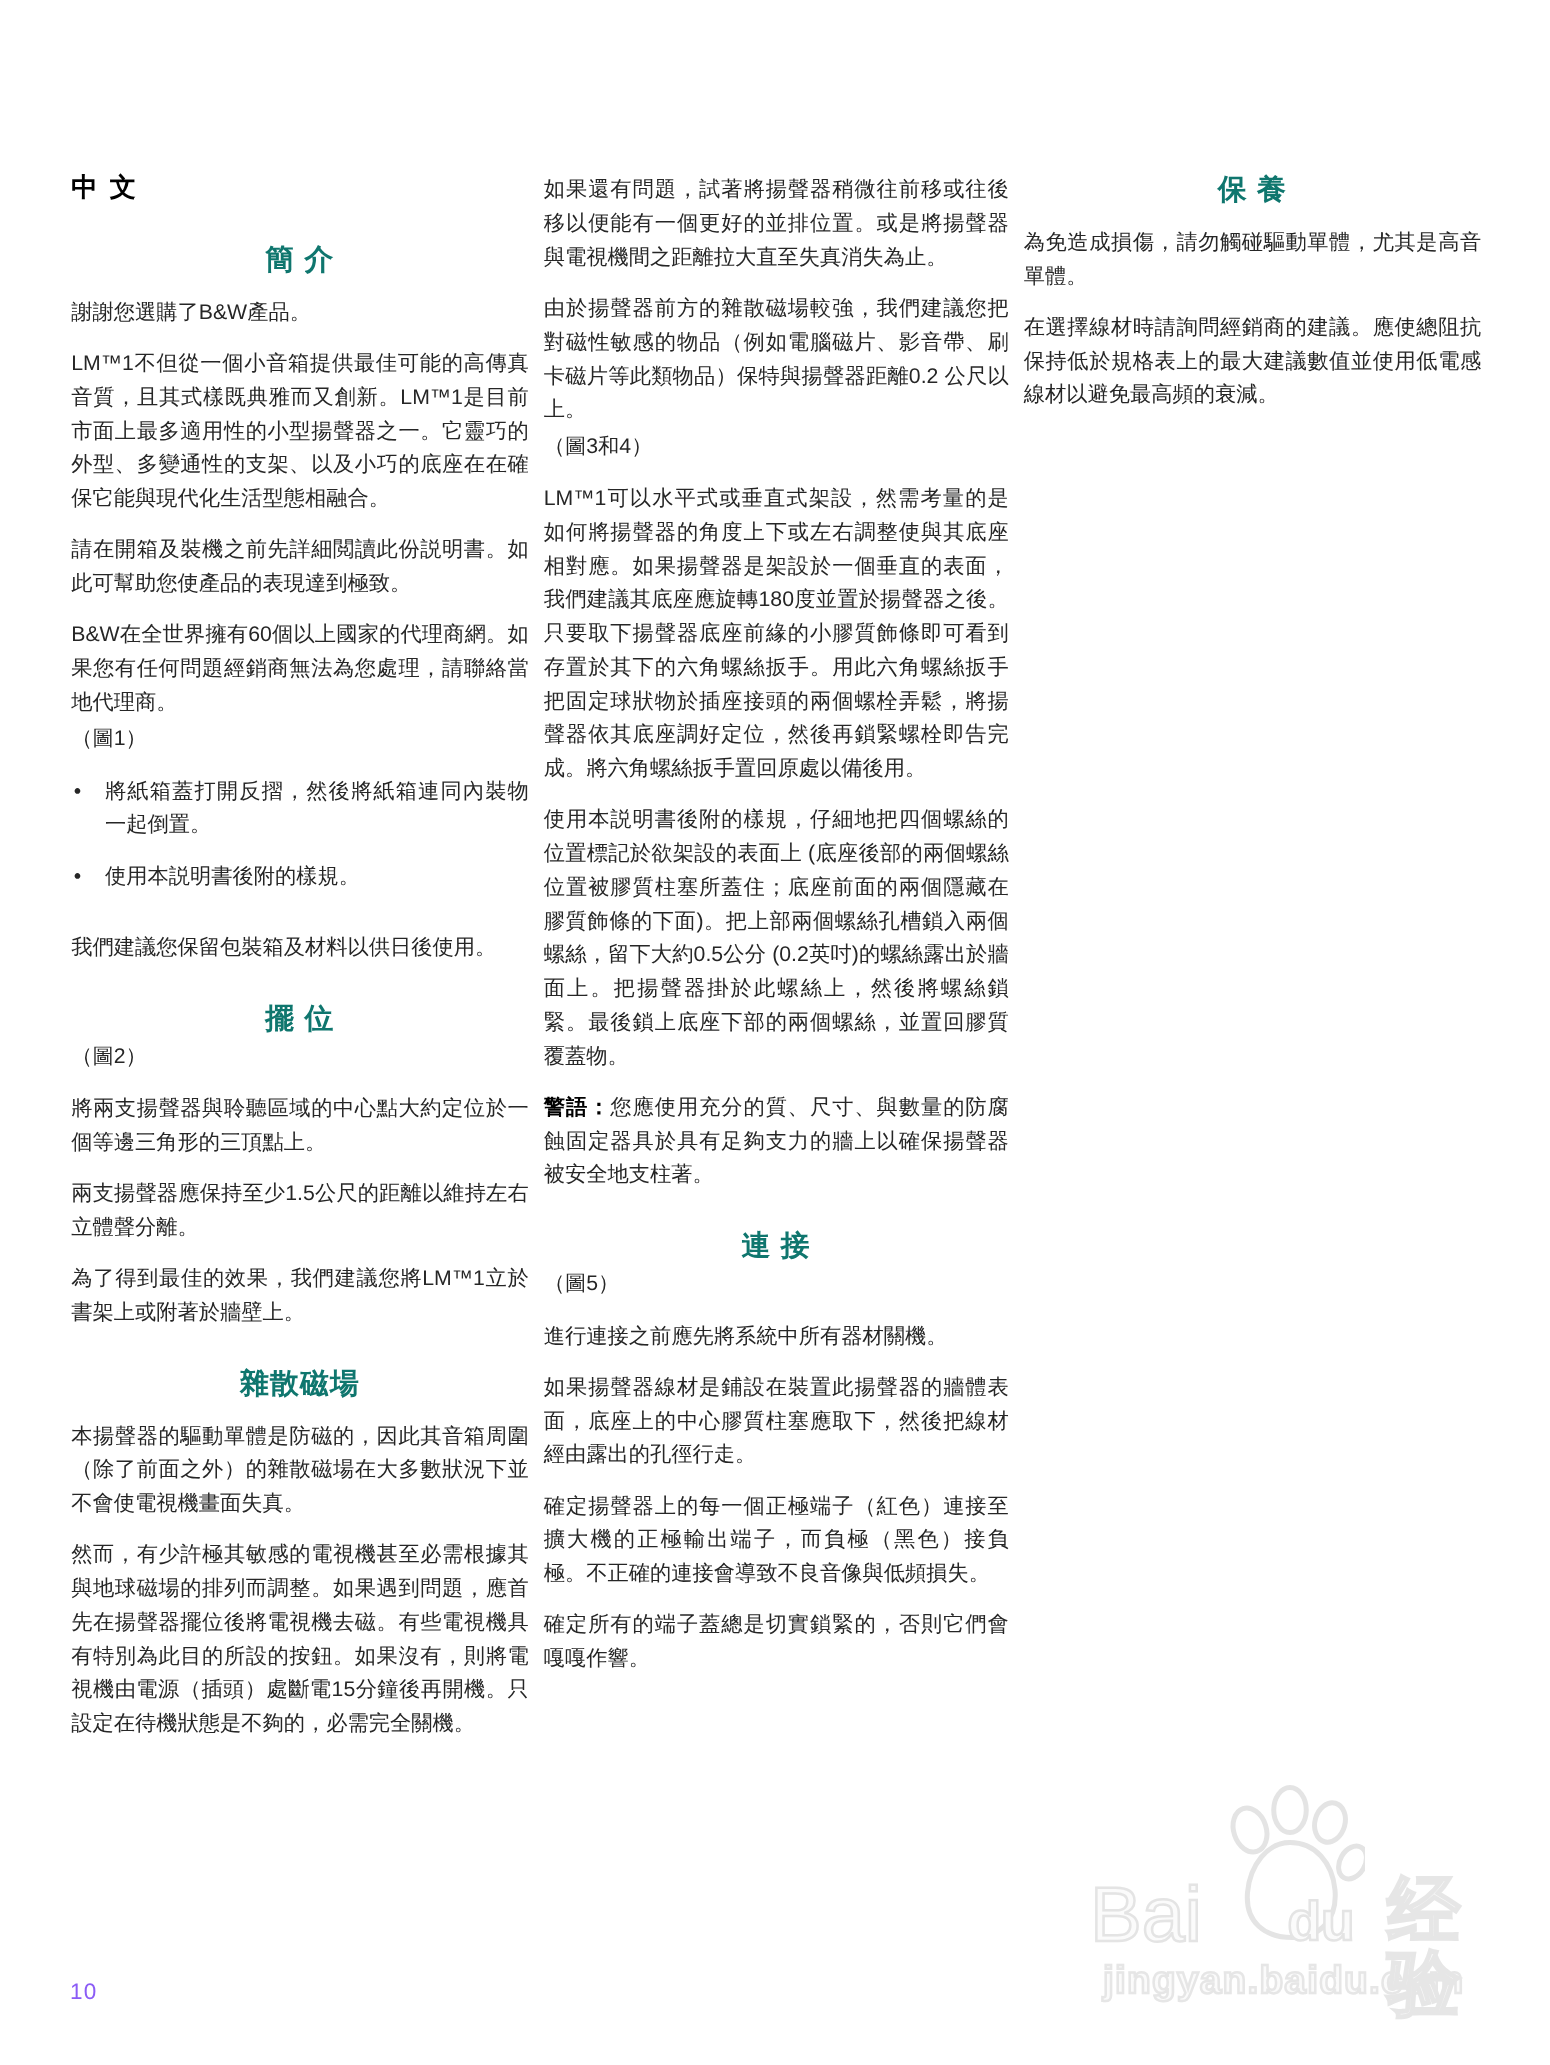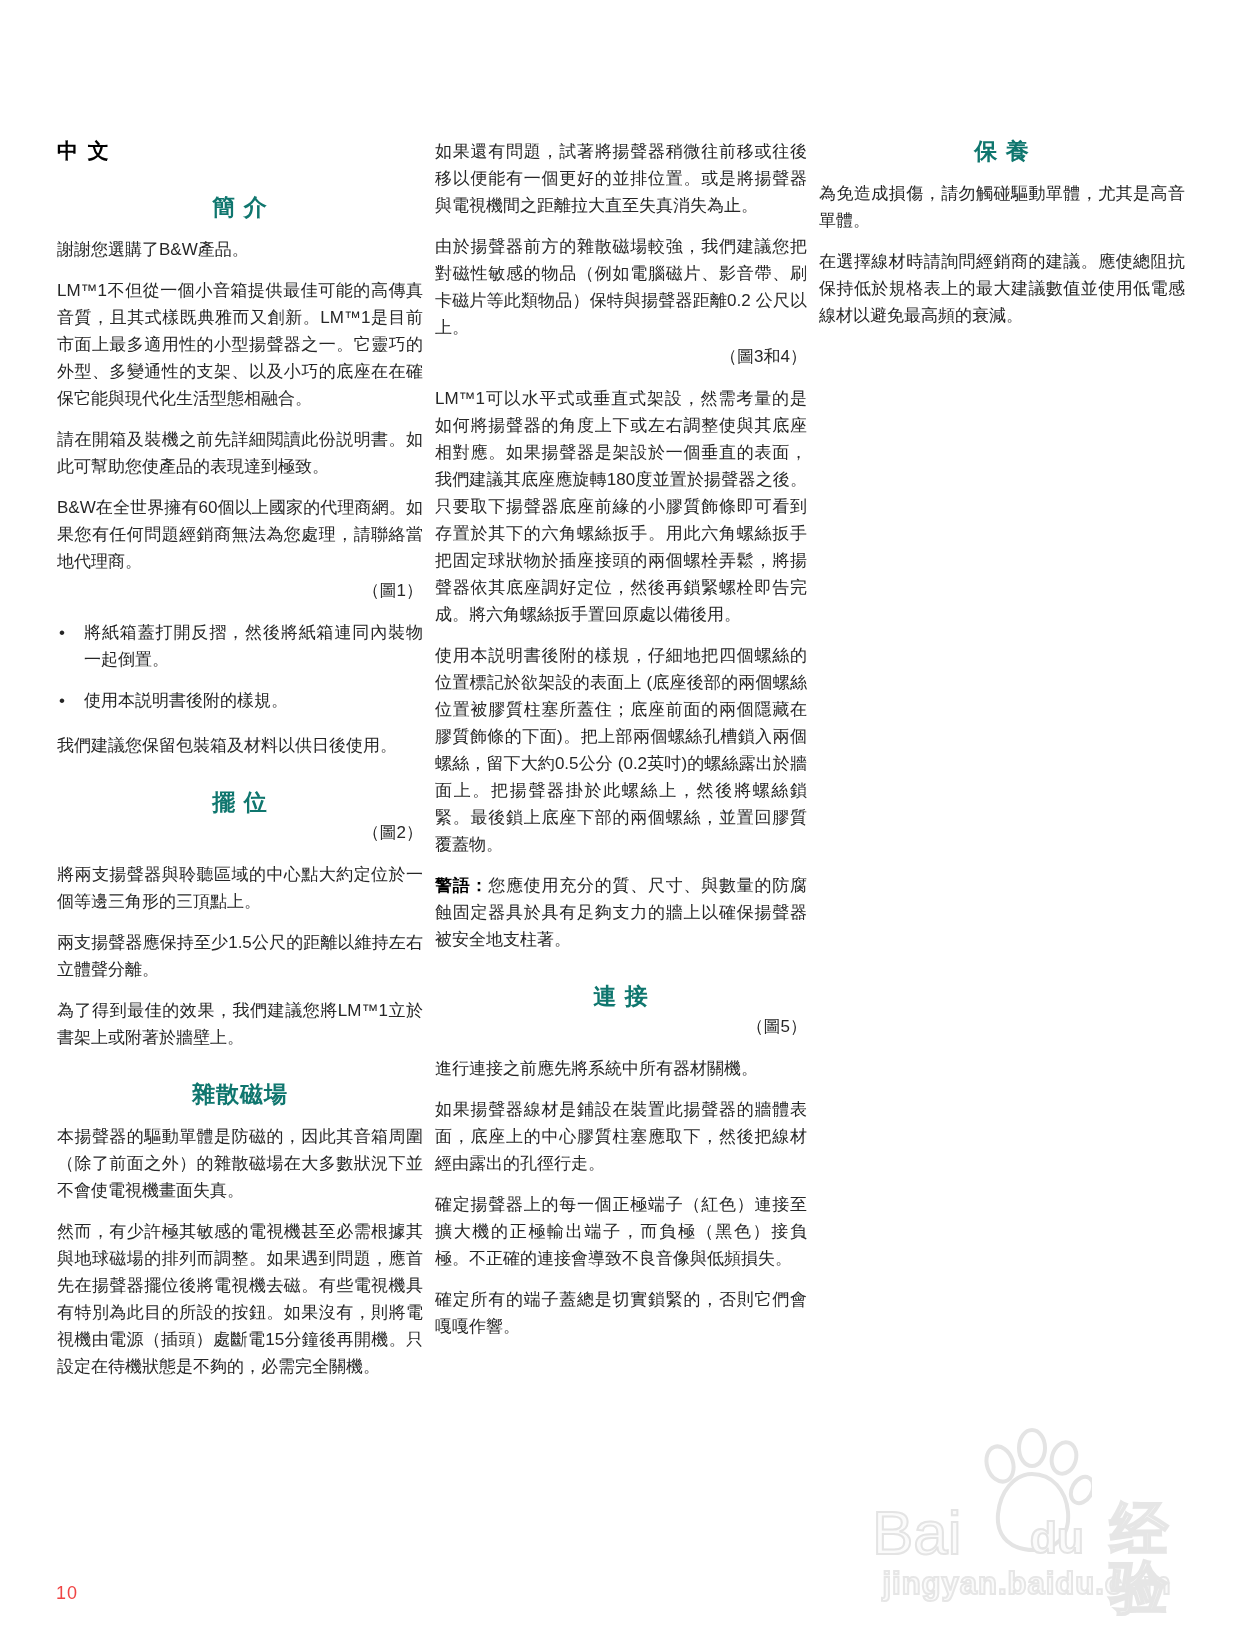--- a/index.html
+++ b/index.html
@@ -16,33 +16,33 @@
   .col { font-size:17px; line-height:27px; text-align:justify; }
   h1.lang {
     font-size:21px; line-height:26px; font-weight:bold; color:#000;
     letter-spacing:2px; margin:0 0 22px 0; text-align:left;
   }
   h2.heading {
     font-size:23px; line-height:26px; font-weight:bold; color:#0f766e;
     letter-spacing:1px; margin:30px 0 16px 0; text-align:center;
   }
   .col > section:first-child h2.heading, .col > h2.heading:first-child { margin-top:0; }
-  .fig { font-size:17px; line-height:24px; margin:-10px 0 16px 0; text-align:right; }
+  .fig { font-size:17px; line-height:24px; margin:-10px 0 16px 0; text-align:left; }
   p.para { margin:0 0 14px 0; }
-  ul.bullets { list-style:none; margin:0 0 18px 0; }
+  ul.bullets { list-style:none; margin:0 0 30px 0; }
   ul.bullets li {
     position:relative; padding-left:27px; margin-bottom:14px;
   }
   ul.bullets li::before {
     content:"\2022"; position:absolute; left:2px; top:0; font-size:17px;
   }
   .warn-lead { font-weight:bold; color:#000; }
   .pagenum {
     position:absolute; left:56px; top:1583px;
-    font-size:18px; color:#ef4444; letter-spacing:1px;
+    font-size:18px; color:#8b5cf6; letter-spacing:1px;
   }
   
   .watermark {
     position:absolute; left:872px; top:1428px; width:310px;
     color:#fbfbfb; text-align:center; user-select:none;
   }
   .wm-row { position:relative; height:132px; }
   .wm-bai {
     position:absolute; left:0; top:74px;
     font-size:62px; font-weight:normal; line-height:1;

